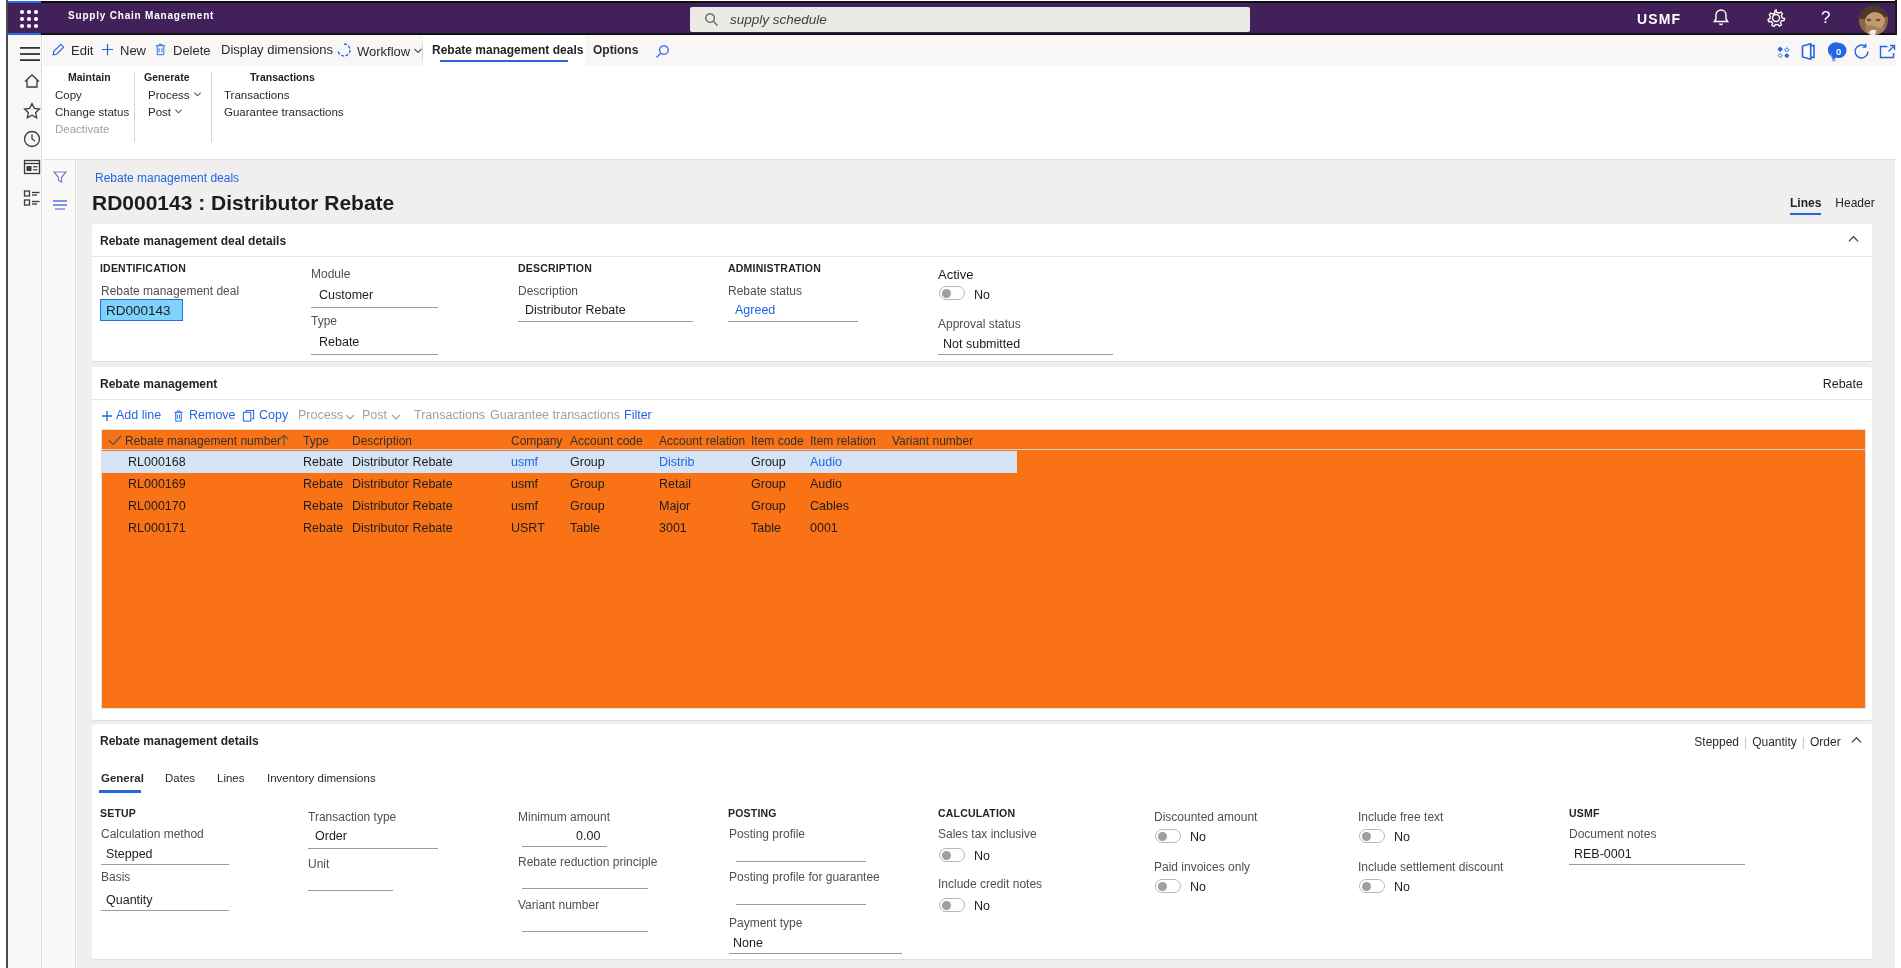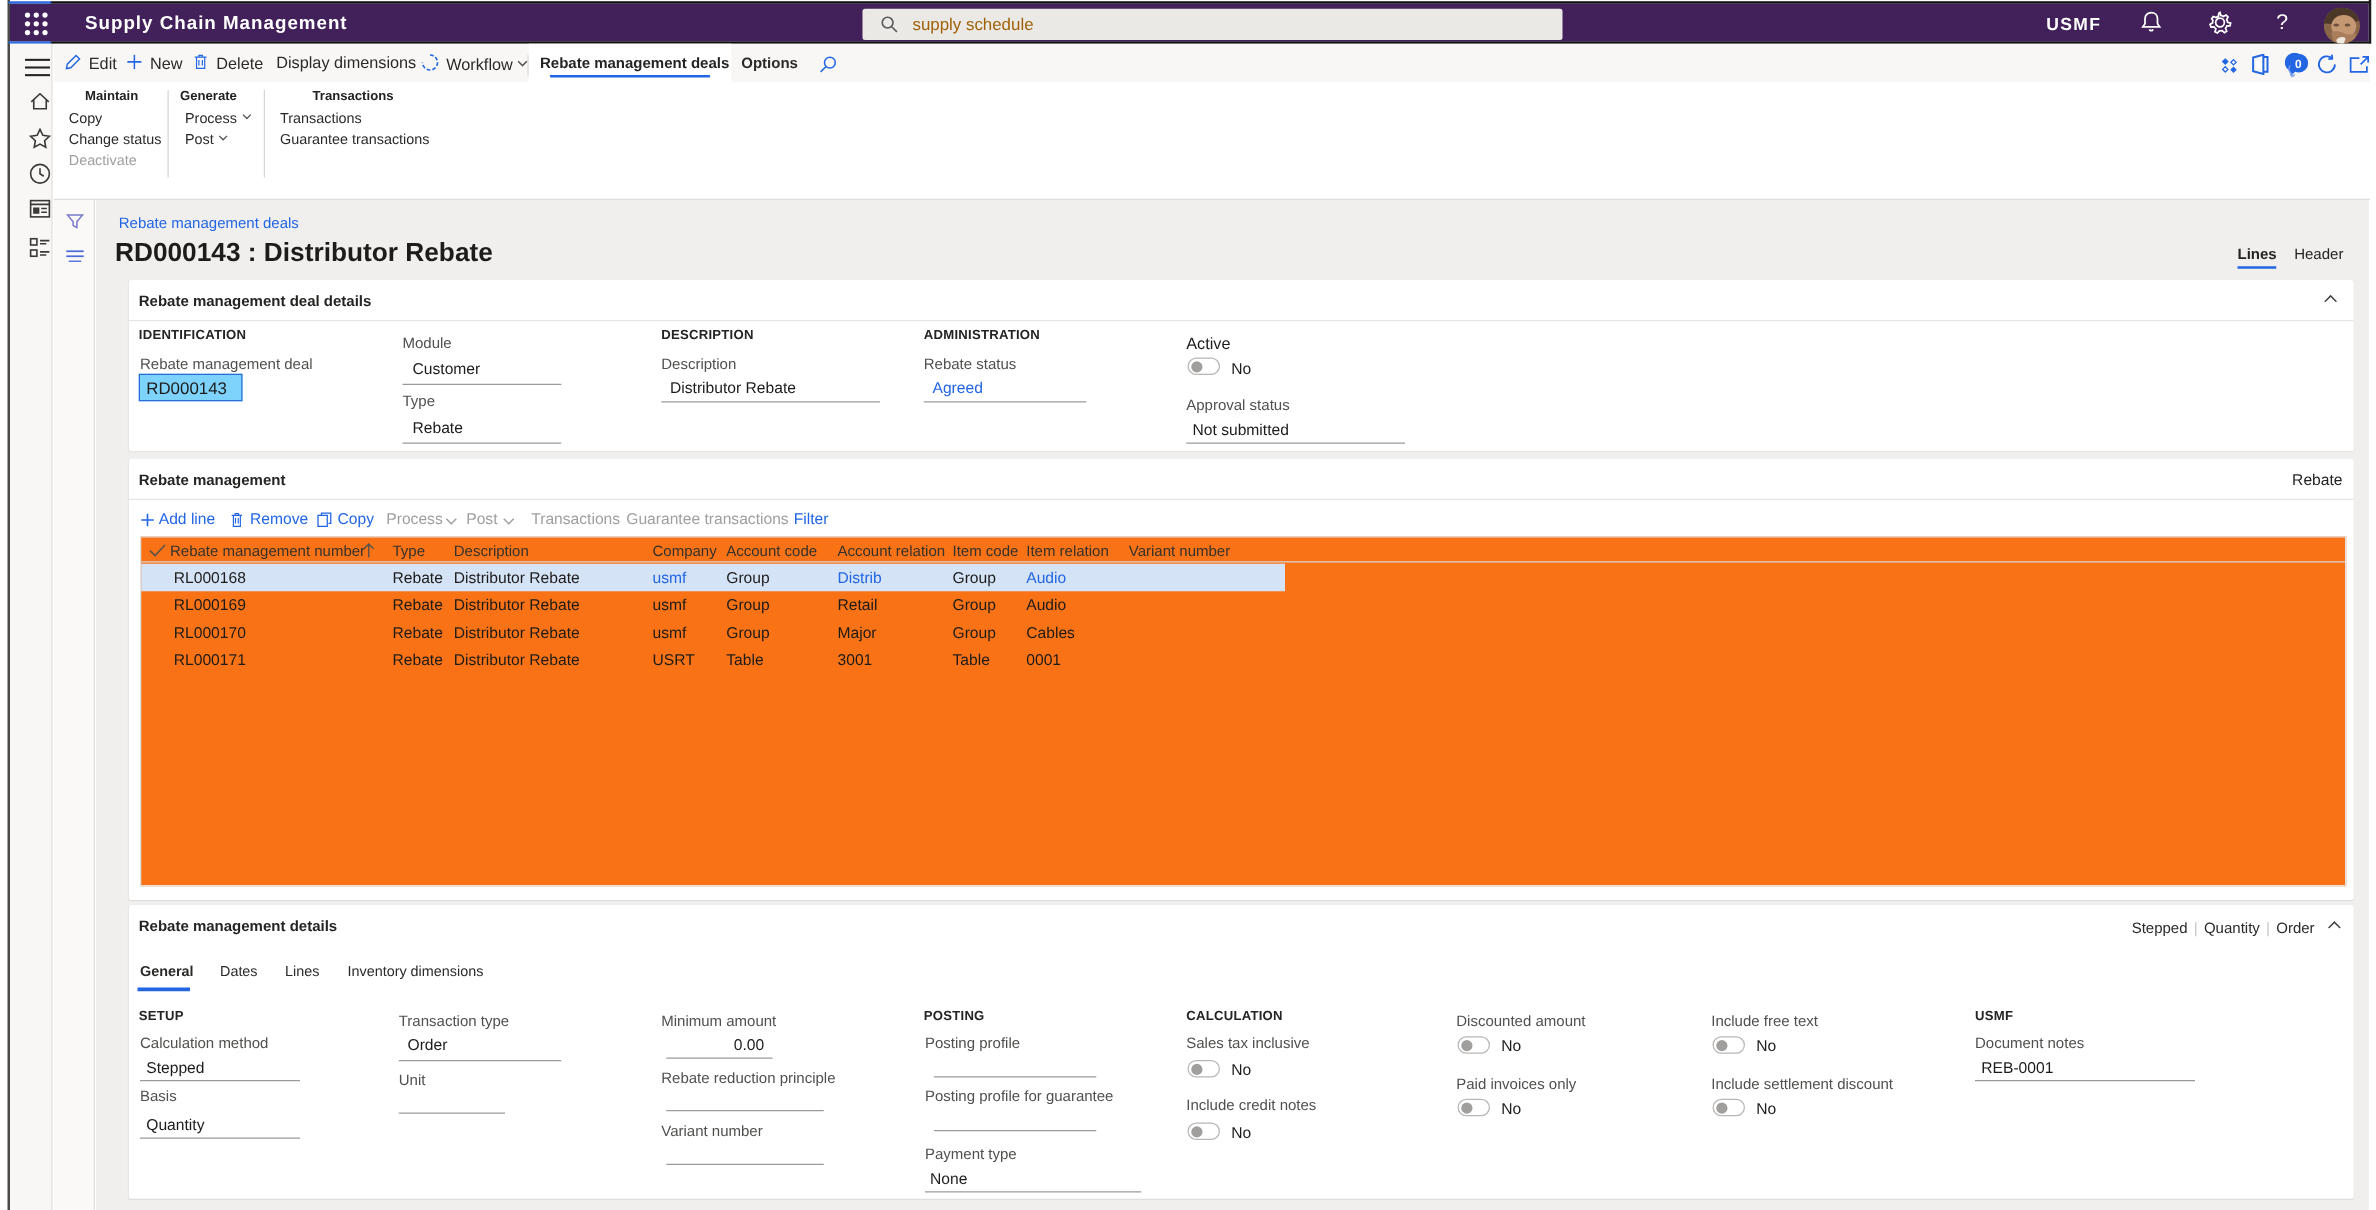--- a/index.html
+++ b/index.html
@@ -8,22 +8,22 @@
 
 #frame-left { left:6px; top:0; width:2px; height:968px; background:#4a4a4a; }
 #frame-right { left:1895px; top:0; width:2px; height:35px; background:#1b1b1b; }
 #line-top-black { left:40px; top:1px; width:1856px; height:2px; background:#101010; }
 #line-top-blue { left:7px; top:1px; width:34px; height:2px; background:#2b6be0; }
 #line-bot-black { left:40px; top:33px; width:1856px; height:2px; background:#101010; }
 #line-bot-blue { left:7px; top:33px; width:34px; height:2px; background:#2b6be0; }
 
 #topbar { left:8px; top:3px; width:1887px; height:30px; background:#42215a; color:#fff; }
 #waffle { left:10px; top:5px; width:22px; height:22px; }
-#apptitle { left:60px; top:7px; font-size:15px; font-weight:bold; letter-spacing:.8px; color:#fff; }
-#searchbox { left:682px; top:4px; width:560px; height:25px; background:#ebe9e6; border-radius:2px; color:#a16207; font-size:13.5px; }
+#apptitle { left:60px; top:7px; font-size:10px; font-weight:bold; letter-spacing:.8px; color:#fff; }
+#searchbox { left:682px; top:4px; width:560px; height:25px; background:#ebe9e6; border-radius:2px; color:#404040; font-size:13.5px;font-style:italic; }
 #searchbox .mag { position:absolute; left:14px; top:5px; }
 #searchbox .stext { position:absolute; left:40px; top:5px; }
 #usmf { left:1629px; top:8px; font-size:14px; letter-spacing:1.1px; font-weight:bold; color:#fff; }
 .topicon { top:4px; width:22px; height:22px; }
 #avatar { left:1851px; top:3px; width:29px; height:29px; border-radius:50%; overflow:hidden; }
 
 #sidebar { left:8px; top:35px; width:34px; height:933px; background:#f8f7f6; border-right:1px solid #e4e2e0; }
 .sideicon { left:14px; width:20px; height:20px; color:#3b3a39; }
 
 #cmdbar { left:43px; top:35px; width:1853px; height:31px; background:#f8f7f6; font-size:13px; color:#2b2a29; }
@@ -39,21 +39,21 @@
 #flyout .sep { position:absolute; top:6px; width:1px; height:70px; background:#d8d6d4; }
 
 #filtercol { left:43px; top:160px; width:33px; height:808px; background:#faf9f8; border-right:1px solid #e1dfdd; }
 
 #content { left:77px; top:160px; width:1818px; height:808px; background:#f0efee; }
 #crumb { left:95px; top:171px; font-size:12px; color:#2266e3; }
 #h1 { left:92px; top:191px; font-size:21px; font-weight:bold; color:#1d1c1b; }
 #linehdr { left:1790px; top:196px; font-size:12px; color:#252423; }
 #linehdr b { border-bottom:2px solid #2266e3; padding-bottom:3px; }
 #linehdr span { margin-left:14px; }
-.panel { position:absolute; left:103px; width:1780px; background:#fff; border-radius:2px; box-shadow:0 0.3px 0.9px rgba(0,0,0,.08); }
+.panel { position:absolute; left:92px; width:1780px; background:#fff; border-radius:2px; box-shadow:0 0.3px 0.9px rgba(0,0,0,.08); }
 .ptitle { position:absolute; left:8px; top:10px; font-size:12px; font-weight:bold; color:#252423; }
 .pdiv { position:absolute; left:0; top:32px; width:100%; height:1px; background:#e7e5e3; }
 .chev { position:absolute; right:12px; top:9px; color:#444; }
 label.fl { position:absolute; font-size:12px; color:#51504e; white-space:nowrap; }
 .fv { position:absolute; font-size:12.5px; color:#1d1c1b; white-space:nowrap; }
 .uline { position:absolute; height:1px; background:#9d9b99; }
 .sect { position:absolute; font-size:10.5px; font-weight:bold; color:#252423; letter-spacing:.2px; }
 .toggle { position:absolute; width:26px; height:14px; border:1px solid #b9b7b5; border-radius:8px; background:#fff; }
 .toggle i { position:absolute; left:2px; top:1.5px; width:9px; height:9px; border-radius:50%; background:#a19f9d; }
 .tno { position:absolute; font-size:12.5px; color:#1d1c1b; }

